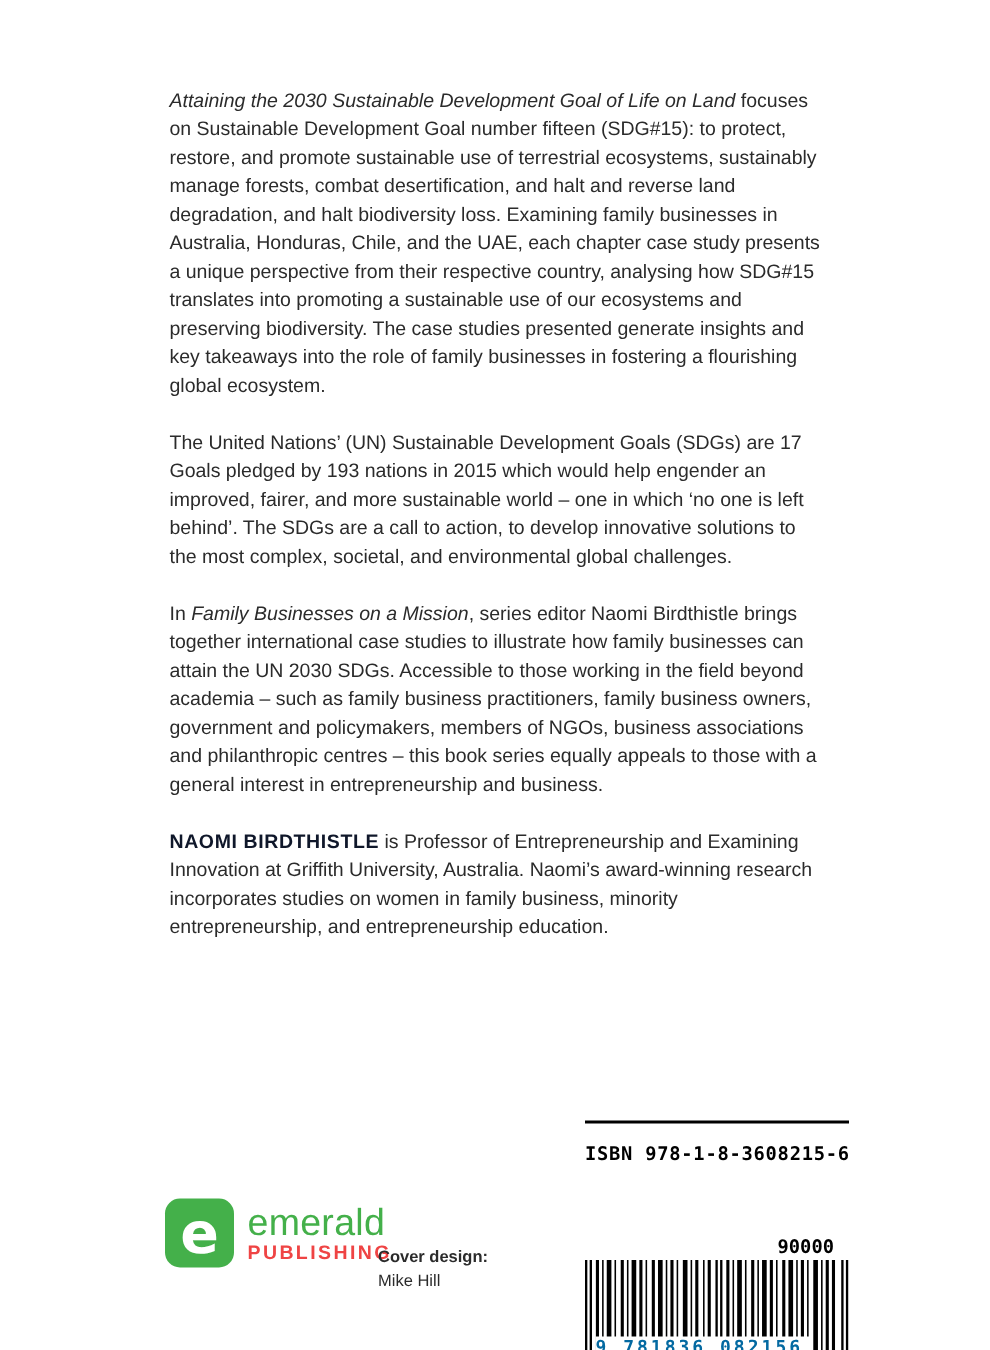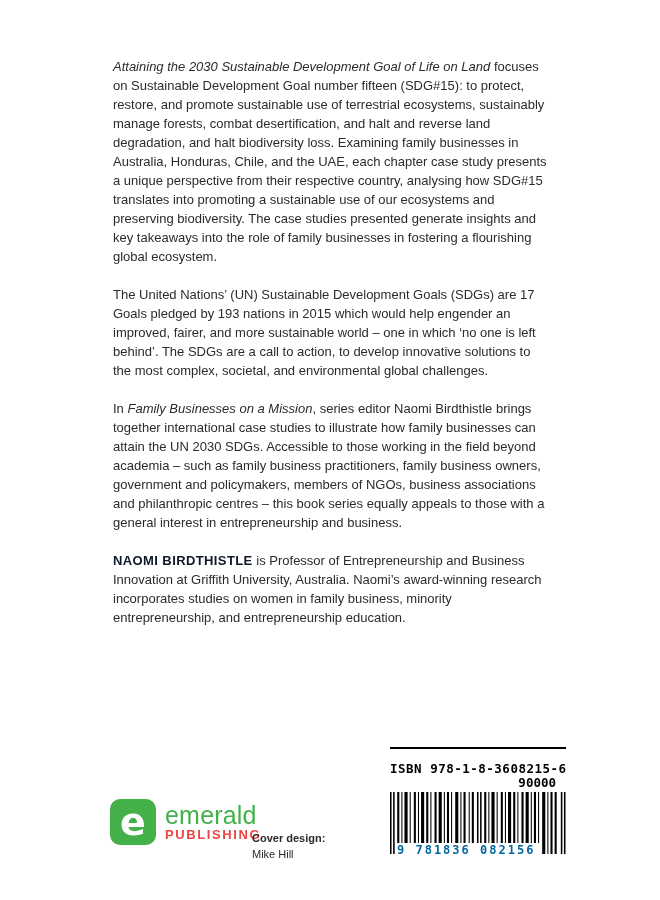--- a/index.html
+++ b/index.html
@@ -49,41 +49,41 @@
     position:absolute;left:390px;top:747px;width:176px;background:#ffffff;
     font-family:"DejaVu Sans Mono","Liberation Mono",monospace;
   }
   .isbn-label{
     border-top:2px solid #000;
     font-size:12.5px;font-weight:bold;letter-spacing:.5px;
     padding-top:12px;white-space:nowrap;color:#000;
   }
   .isbn-price{
     font-size:12.5px;font-weight:bold;text-align:right;padding-right:10px;
-    color:#000;line-height:14px;margin-bottom:2px;
+    color:#000;line-height:14px;margin-bottom:2px;margin-top:48px;
   }
   .barcode{position:relative;width:176px;height:62px;}
   .barcode svg{display:block;width:176px;height:62px;}
   .barcode-digits{
     position:absolute;left:7px;right:24px;bottom:-3px;background:#ffffff;
     font-size:12px;font-weight:bold;letter-spacing:2px;
     color:#0369a1;line-height:14px;white-space:nowrap;
   }
 </style>
 </head>
 <body>
 
 <div class="text-block">
   <p><span class="italic">Attaining the 2030 Sustainable Development Goal of Life on Land</span><span> focuses on Sustainable Development Goal number fifteen (SDG#15): to protect, restore, and promote sustainable use of terrestrial ecosystems, sustainably manage forests, combat desertification, and halt and reverse land degradation, and halt biodiversity loss. Examining family businesses in Australia, Honduras, Chile, and the UAE, each chapter case study presents a unique perspective from their respective country, analysing how SDG#15 translates into promoting a sustainable use of our ecosystems and preserving biodiversity. The case studies presented generate insights and key takeaways into the role of family businesses in fostering a flourishing global ecosystem.</span></p>
 
   <p>The United Nations’ (UN) Sustainable Development Goals (SDGs) are 17 Goals pledged by 193 nations in 2015 which would help engender an improved, fairer, and more sustainable world – one in which ‘no one is left behind’. The SDGs are a call to action, to develop innovative solutions to the most complex, societal, and environmental global challenges.</p>
 
   <p><span>In </span><span class="italic">Family Businesses on a Mission</span><span>, series editor Naomi Birdthistle brings together international case studies to illustrate how family businesses can attain the UN 2030 SDGs. Accessible to those working in the field beyond academia – such as family business practitioners, family business owners, government and policymakers, members of NGOs, business associations and philanthropic centres – this book series equally appeals to those with a general interest in entrepreneurship and business.</span></p>
 
-  <p class="bio"><span class="green-name">NAOMI BIRDTHISTLE</span><span> is Professor of Entrepreneurship and Business Innovation at Griffith University, Australia. Naomi’s award-winning research incorporates studies on women in family business, minority entrepreneurship, and entrepreneurship education.</span></p>
+  <p class="bio"><span class="green-name">NAOMI BIRDTHISTLE</span><span> is Professor of Entrepreneurship and Examining Innovation at Griffith University, Australia. Naomi’s award-winning research incorporates studies on women in family business, minority entrepreneurship, and entrepreneurship education.</span></p>
 </div>
 
 <div class="logo">
   <div class="logo-icon">e</div>
   <div class="logo-text">
     <div class="logo-name">emerald</div>
     <div class="logo-tagline">PUBLISHING</div>
   </div>
 </div>
 

